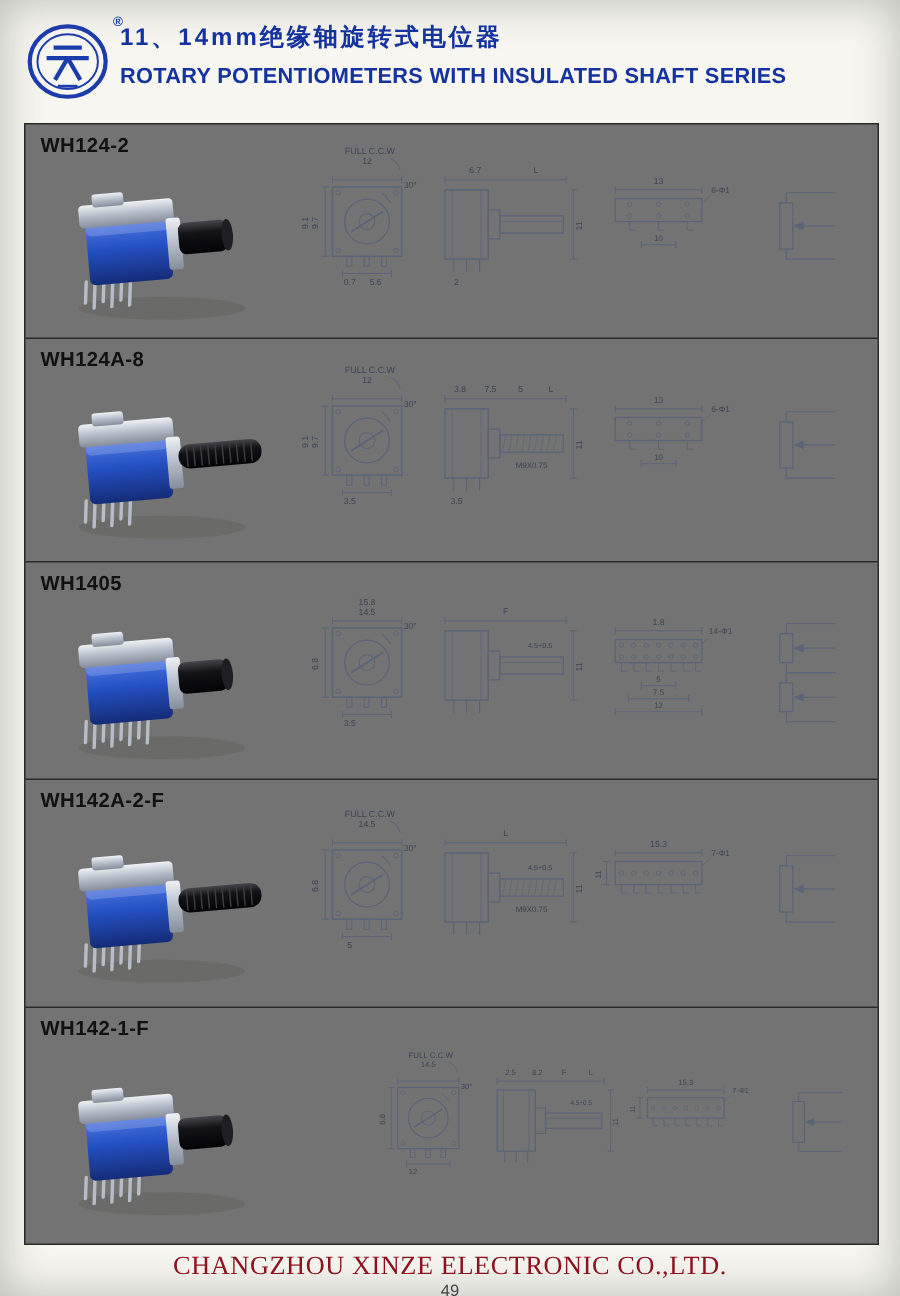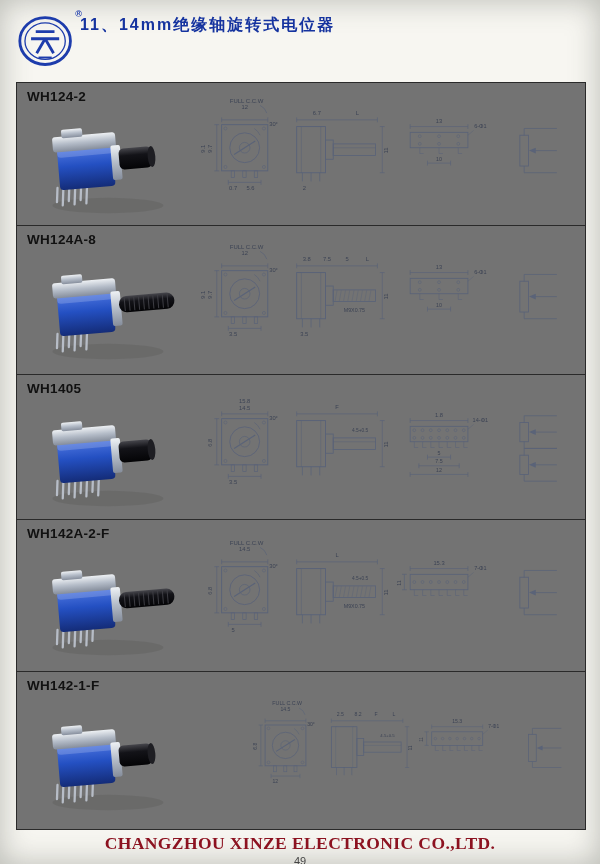--- a/index.html
+++ b/index.html
@@ -25,41 +25,42 @@
     border: 1.6px solid #2a2a2a; background: #737373;
     display: grid; grid-template-rows: 143fr 150fr 145fr 153fr 157fr;
   }
   .row { position: relative; display: flex; border-bottom: 1.6px solid #2a2a2a; overflow: hidden; }
   .row:last-child { border-bottom: none; gap: 48px; }
   .model { position: absolute; top: 6px; left: 10px; font-size: 13.5px; font-weight: 600; color: #111; letter-spacing: .3px; }
   .photo { width: 178px; flex: 0 0 auto; display: flex; align-items: center; justify-content: center; padding-top: 14px; }
   .drawing { flex: 1; display: flex; align-items: center; padding-right: 2px; }
   .drawing svg { width: 100%; height: 127px; }
   .footer { display: flex; flex-direction: column; align-items: center; margin-top: 3px; }
-  .company { font-family: "Liberation Serif", serif; font-weight: bold; font-size: 17.5px; color: #8c1220; letter-spacing: .4px; }
+  .company { font-family: "Liberation Serif", serif; font-weight: normal; font-size: 17.5px; color: #8c1220; letter-spacing: .4px; }
   .pagenum { font-size: 11px; color: #444; margin-top: 1px; }
 </style>
 </head>
 <body>
 
 <div class="scan">
 
   <div class="header">
     <div class="logo-wrap">
       <svg viewBox="0 0 64 64" width="62" height="60" aria-hidden="true">
         <ellipse cx="30" cy="31" rx="27" ry="25" fill="none" stroke="#1d3cac" stroke-width="3"></ellipse>
         <ellipse cx="30" cy="31" rx="21.5" ry="19.5" fill="none" stroke="#1d3cac" stroke-width="1.4"></ellipse>
         <path d="M20 21 h20 M15 28.5 h30" stroke="#1d3cac" stroke-width="3" fill="none"></path>
         <path d="M30 28.5 L21 44 M30 28.5 L39 44" stroke="#1d3cac" stroke-width="3" fill="none"></path>
         <path d="M23 48.5 h14" stroke="#1d3cac" stroke-width="2"></path>
       </svg>
       <span class="reg">®</span>
     </div>
     <div class="titles">
       <div class="title-cn">11、14mm绝缘轴旋转式电位器</div>
+      <div class="title-en">ROTARY POTENTIOMETERS WITH INSULATED SHAFT SERIES</div>
     </div>
   </div>
 
   <div class="table" id="product-table">
       <div class="row">
         <div class="model">WH124-2</div>
         <div class="photo">
           <svg viewBox="0 0 160 115" width="158" height="110">
             <defs>
     <linearGradient id="pg0b" x1="0" y1="0" x2="0" y2="1">

